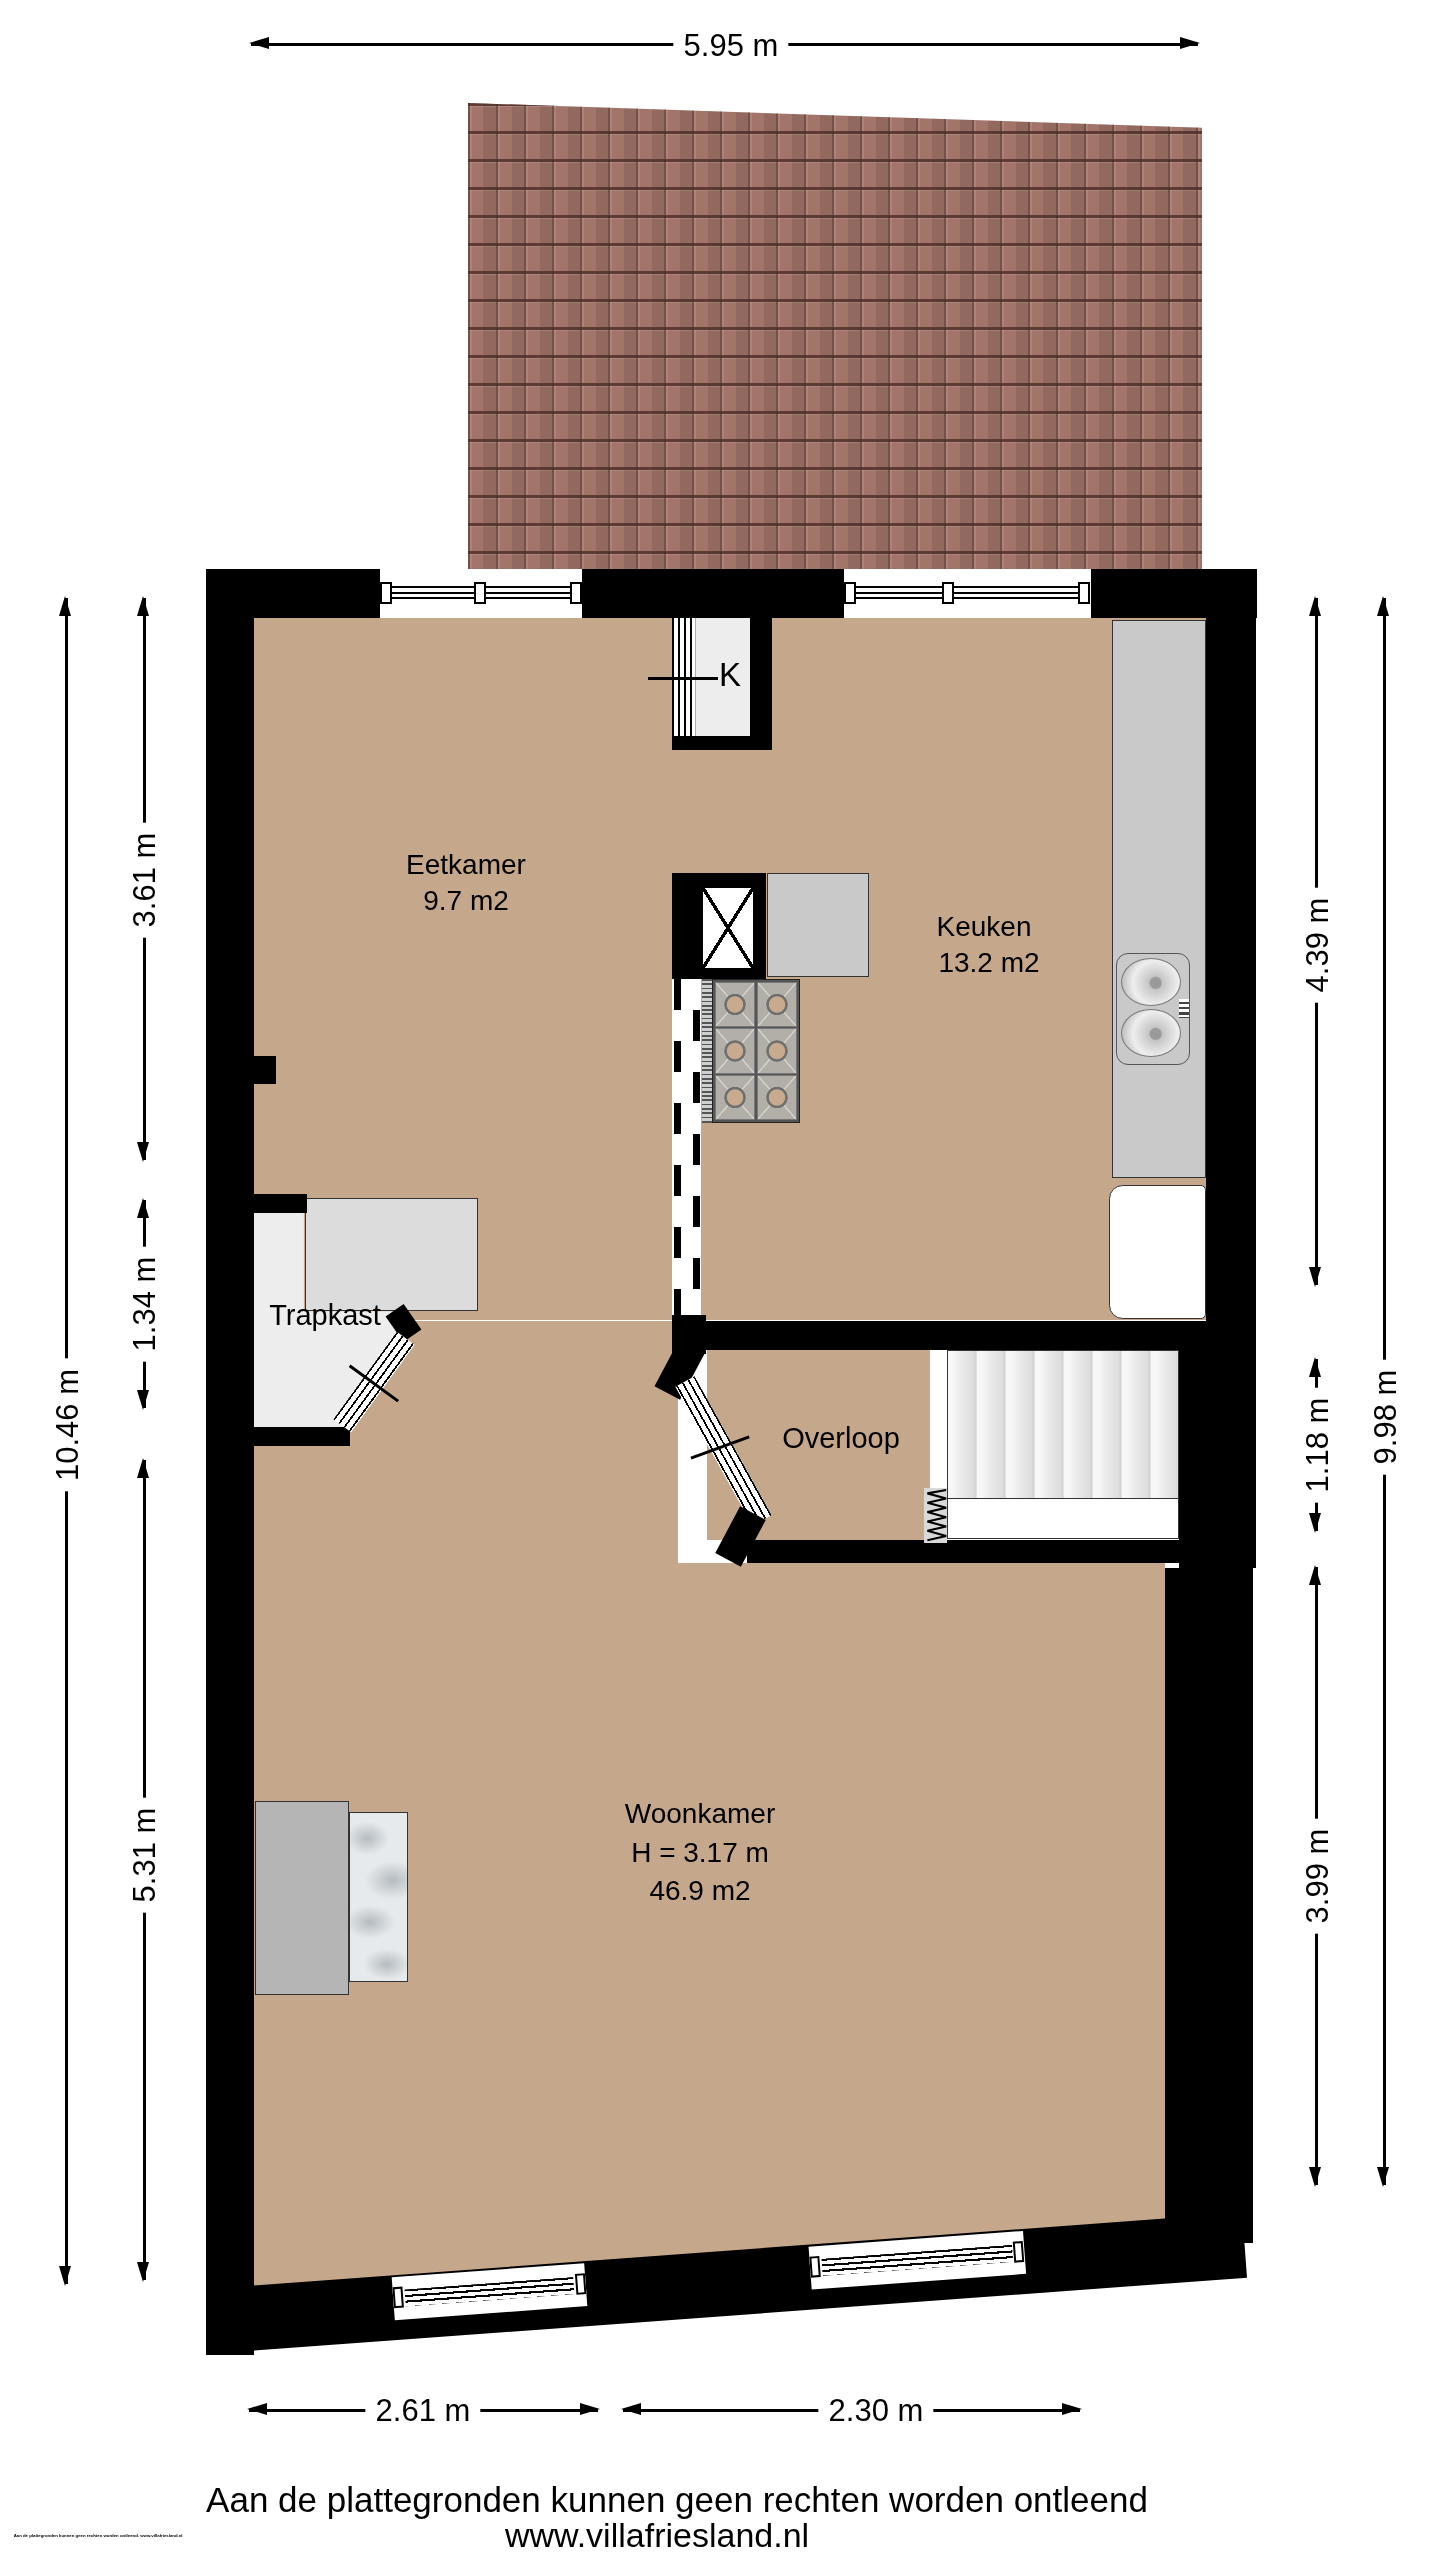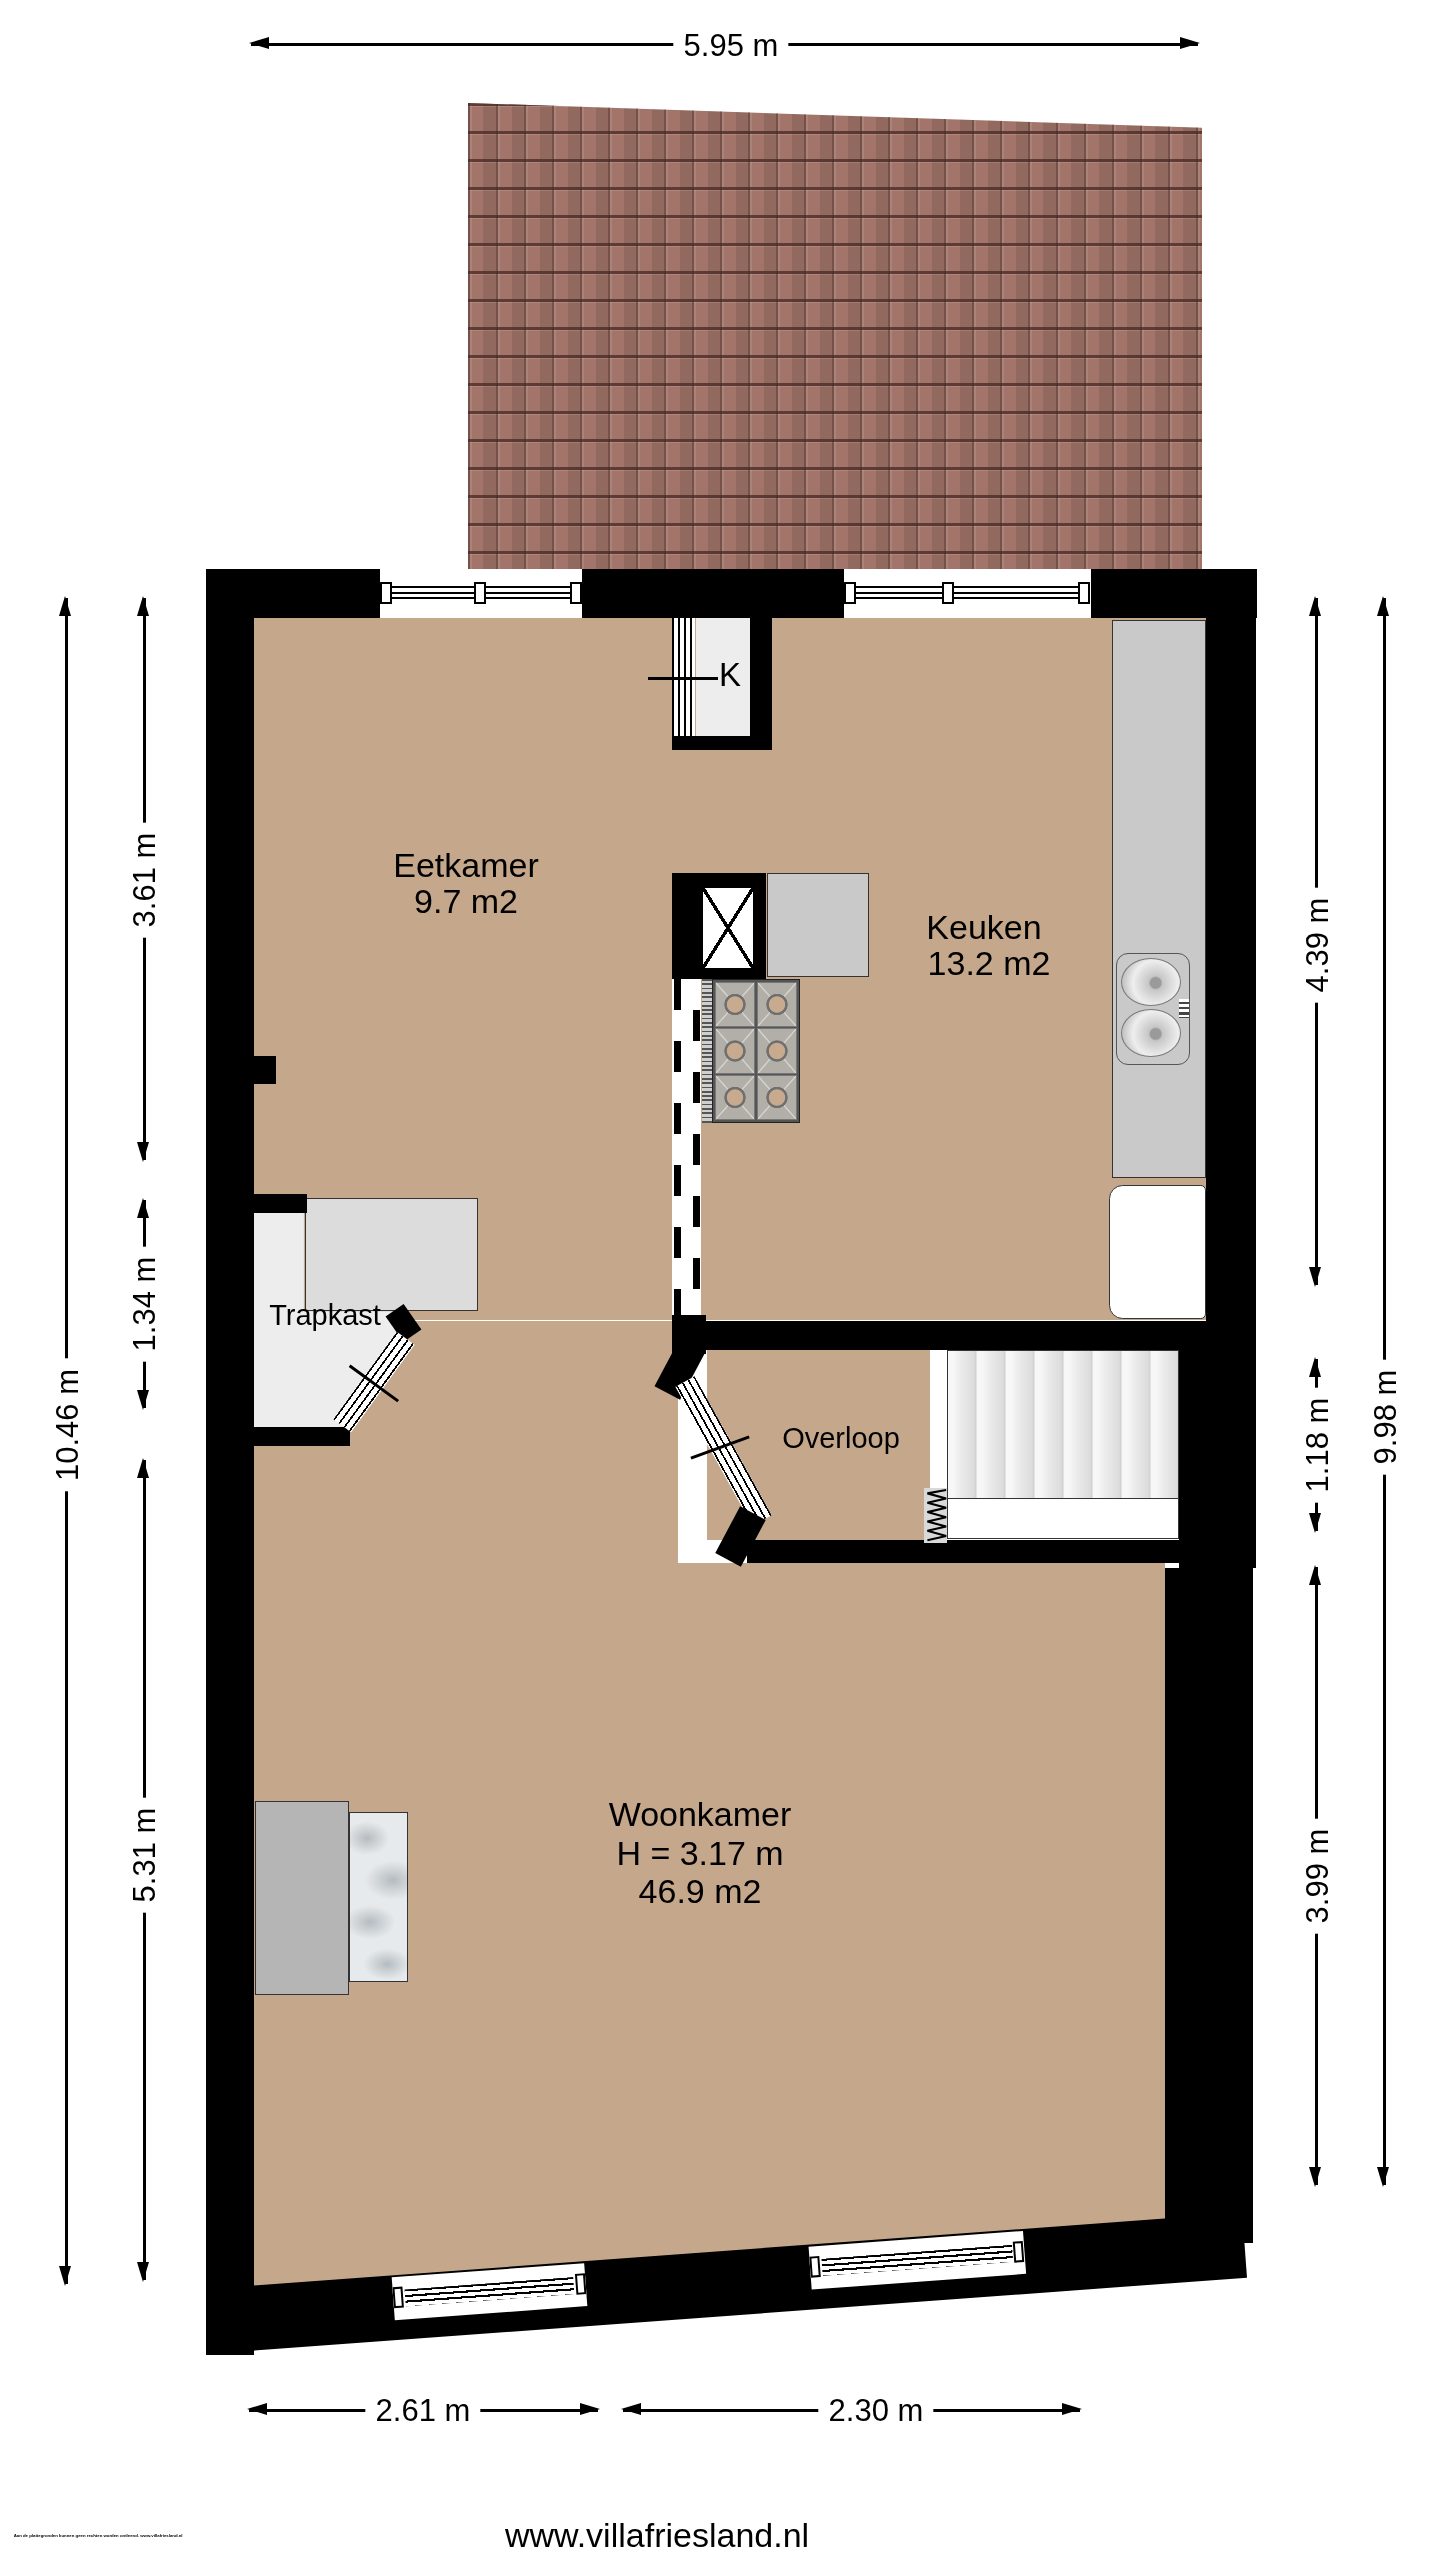--- a/index.html
+++ b/index.html
@@ -13,21 +13,21 @@
   .harrow i{position:absolute;width:0;height:0;border-top:6.9px solid transparent;border-bottom:6.9px solid transparent;}
   .harrow .hl{left:-1.7px;top:-6px;border-right:20.6px solid #000;}
   .harrow .hr{right:-1.7px;top:-6px;border-left:20.6px solid #000;}
   .varrow{position:absolute;width:2.6px;background:#000;}
   .varrow i{position:absolute;width:0;height:0;border-left:6.9px solid transparent;border-right:6.9px solid transparent;}
   .varrow .vt{top:-1.7px;left:-6px;border-bottom:20.6px solid #000;}
   .varrow .vb{bottom:-1.7px;left:-6px;border-top:20.6px solid #000;}
   .lbl{position:absolute;transform:translate(-50%,-50%);white-space:nowrap;}
   .dim{font-size:31px;background:#fff;padding:1.7px 10.3px;line-height:1;}
   .dim.v{transform:translate(-50%,-50%) rotate(-90deg);}
-  .room{font-size:34px;}
+  .room{font-size:28px;}
   .room-sm{font-size:29px;}
   
   .roof{background-color:#a3756a;
     background-image:
       repeating-linear-gradient(90deg, rgba(70,40,34,.55) 0 1.7px, transparent 1.7px 28px),
       repeating-linear-gradient(180deg, rgba(70,40,34,.75) 0 2.6px, rgba(255,255,255,.12) 2.6px 4.3px, transparent 4.3px 28px),
       repeating-linear-gradient(90deg, rgba(255,255,255,.10) 0 4.3px, transparent 4.3px 15.5px, rgba(0,0,0,.10) 15.5px 28px);
     clip-path:polygon(0 0,100% 5.3%,100% 100%,0 100%);}
   .floor{background:#c5a78b;}
   .counter{background:#c9c9c9;border:1.7px solid #333;box-sizing:border-box;}
@@ -239,17 +239,18 @@
   <div class="lbl room" style="left:466px;top:901px;">9.7 m2</div>
   <div class="lbl room" style="left:984px;top:927px;">Keuken</div>
   <div class="lbl room" style="left:989px;top:963px;">13.2 m2</div>
   <div class="lbl room-sm lbl" style="left:325px;top:1315px;font-size:29px;">Trapkast</div>
   <div class="lbl room-sm lbl" style="left:841px;top:1438px;font-size:29px;">Overloop</div>
   <div class="lbl room" style="left:700px;top:1814px;">Woonkamer</div>
   <div class="lbl room" style="left:700px;top:1853px;">H = 3.17 m</div>
   <div class="lbl room" style="left:700px;top:1891px;">46.9 m2</div>
   <div class="lbl" style="left:730px;top:675px;font-size:33px;">K</div>
 
+  <div class="footer" style="left:677px;top:2480px;font-size:35px;">Aan de plattegronden kunnen geen rechten worden ontleend</div>
   <div class="footer" style="left:657px;top:2516px;font-size:34px;">www.villafriesland.nl</div>
   <div class="abs" style="left:13.7px;top:2533px;font-size:4.3px;font-weight:bold;white-space:nowrap;">Aan de plattegronden kunnen geen rechten worden ontleend. www.villafriesland.nl</div>
 
 </div>
 
 
 </body></html>

